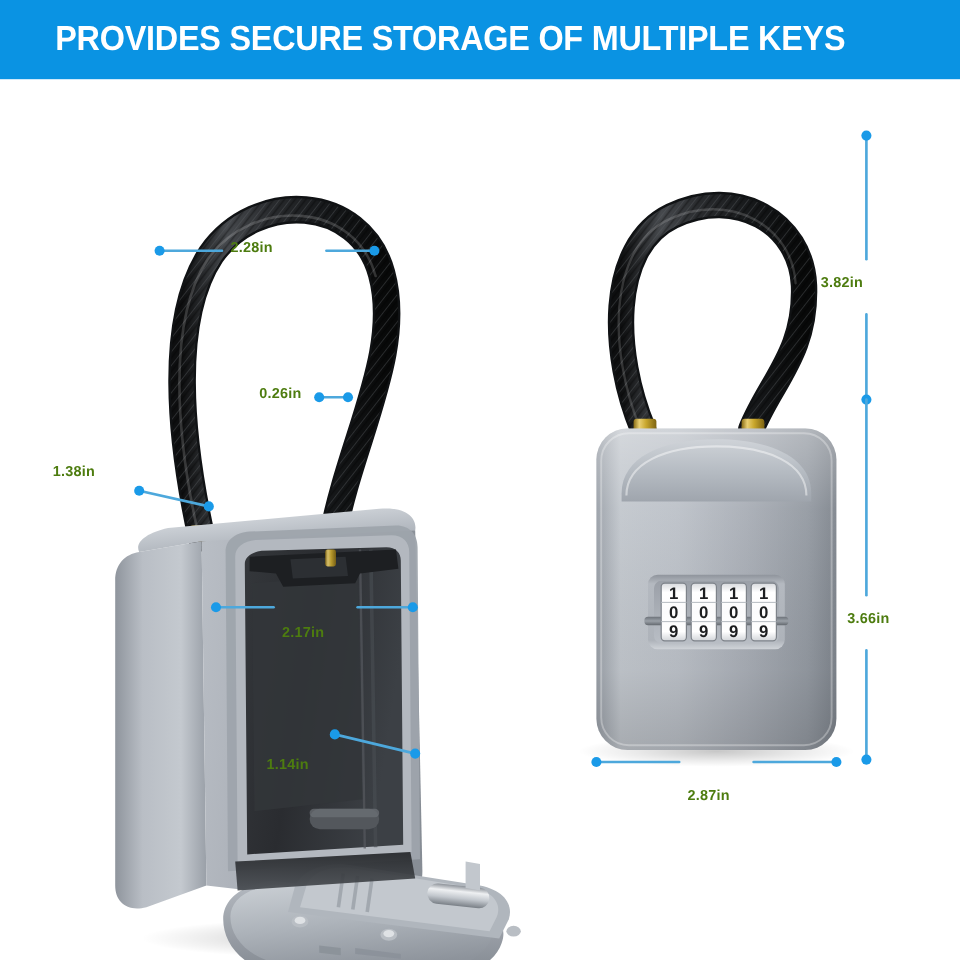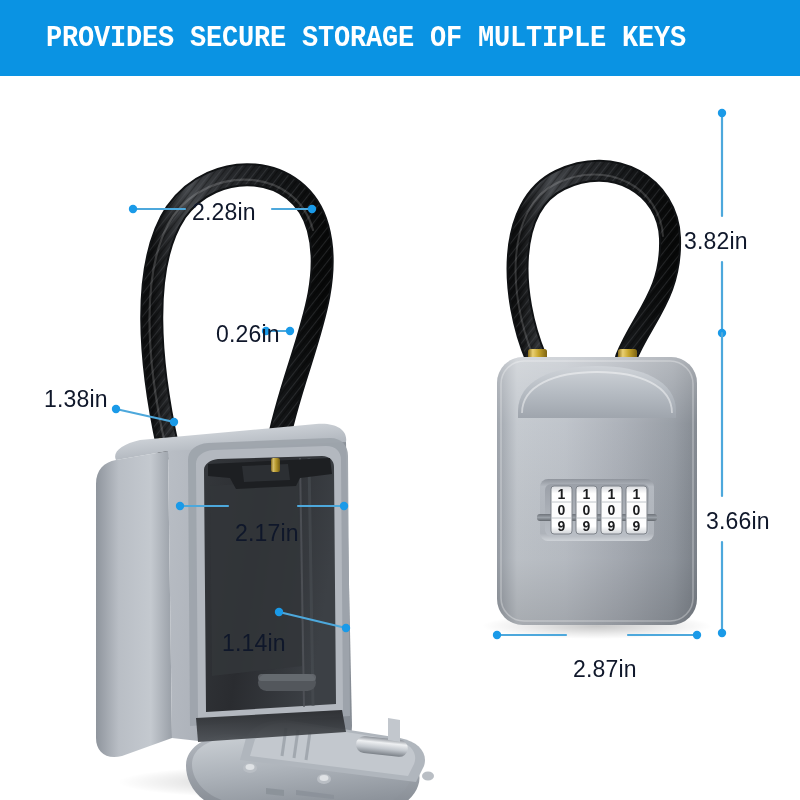--- a/index.html
+++ b/index.html
@@ -5,38 +5,38 @@
   html,body{margin:0;padding:0;}
   body{
     width:800px;height:800px;background:#ffffff;
     font-family:"Liberation Sans","DejaVu Sans",sans-serif;
     overflow:hidden;position:relative;
   }
   #page{position:relative;width:800px;height:800px;background:#fff;overflow:hidden;}
 
   
   #header{
-    position:absolute;left:0;top:0;width:800px;height:76px;
-    background:#0a93e3;display:flex;align-items:center;font-family:Liberation Mono, monospace;
+    position:absolute;left:0;top:0;width:800px;height:66px;
+    background:#0a93e3;display:flex;align-items:center;
   }
   #header-title{
     color:#ffffff;font-weight:bold;font-size:29px;letter-spacing:-0.2px;
     margin-left:46px;white-space:nowrap;
     transform:scaleX(0.93);transform-origin:left center;
   }
 
   
   #stage{position:absolute;left:0;top:66px;width:800px;height:734px;}
 
   svg.layer{position:absolute;left:0;top:0;width:800px;height:734px;overflow:visible;}
 
   
   .dim-label{
-    position:absolute;color:#0f172a;font-size:23px;
-    white-space:nowrap;letter-spacing:0.2px;
+    position:absolute;color:#4d7c0f;font-size:12px;
+    white-space:nowrap;letter-spacing:0.2px;font-weight:bold;
   }
 </style>
 </head>
 <body>
 
 <div id="page">
 
   <div id="header">
     <div id="header-title">PROVIDES SECURE STORAGE OF MULTIPLE KEYS</div>
   </div>

